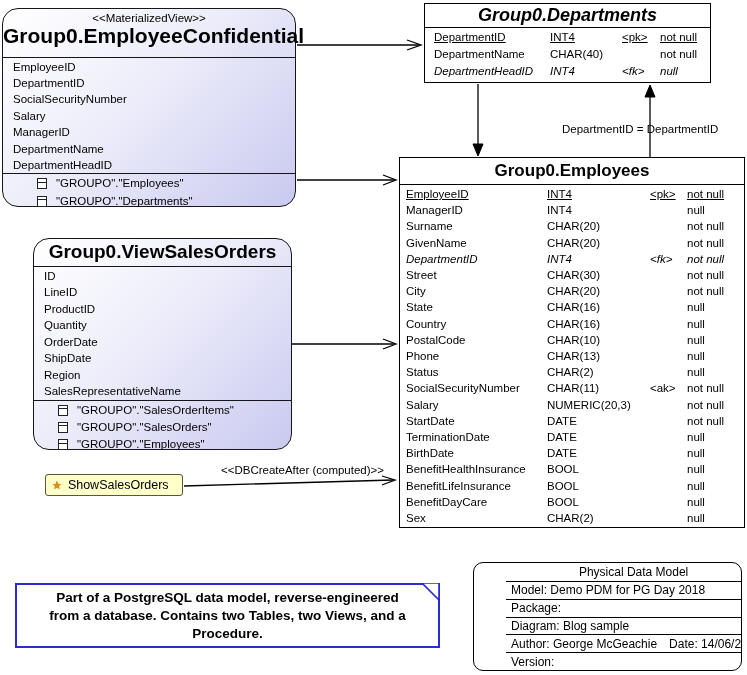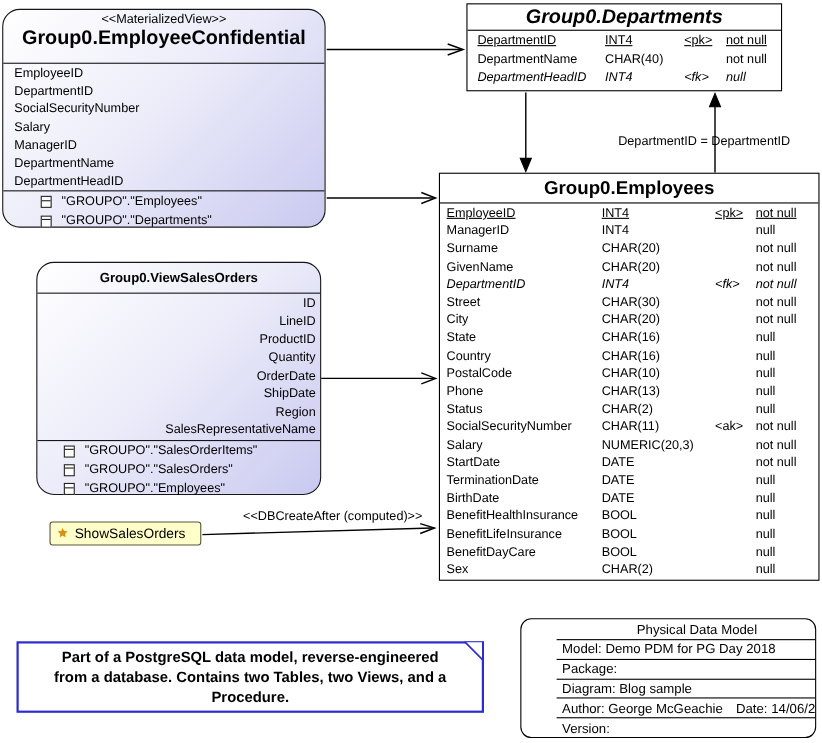--- a/index.html
+++ b/index.html
@@ -5,30 +5,30 @@
   html,body{margin:0;padding:0;background:#fff;}
   .canvas{position:relative;width:747px;height:675px;background:#fff;
           font-family:"Liberation Sans",sans-serif;color:#000;overflow:hidden;}
   .symbol{position:absolute;box-sizing:border-box;}
 
   
   .viewbox{border:1.5px solid #15151a;border-radius:16px;
            background:linear-gradient(135deg,#ffffff 0%,#ededfa 45%,#c9c9f0 100%);}
   .viewbox .hdr{text-align:center;border-bottom:1.4px solid #15151a;}
   .stereotype{font-size:11.5px;padding-top:3px;}
-  .vtitle{font-size:18px;font-weight:bold;}
+  .vtitle{font-size:21px;font-weight:bold;}
   #ec{left:2px;top:8px;width:294px;height:199px;}
   #ec .hdr{height:47.5px;}
   #ec .fields{padding:1px 4px 0 10px;font-size:11.5px;}
   #ec .fields>div{line-height:16.4px;}
   #ec .sources{border-top:1.4px solid #15151a;padding:1px 4px 0 34px;font-size:11.5px;}
   #vso{left:33px;top:238px;width:259px;height:212px;}
   #vso .hdr{height:26.5px;}
-  #vso .vtitle{line-height:26px;font-size:12px;}
-  #vso .fields{padding:1px 4px 0 10px;font-size:11.5px;text-align:right;}
+  #vso .vtitle{line-height:26px;font-size:19px;}
+  #vso .fields{padding:1px 4px 0 10px;font-size:11.5px;}
   #vso .fields>div{line-height:16.5px;}
   #vso .sources{border-top:1.4px solid #15151a;padding:1px 4px 0 24px;font-size:11.5px;}
   .source-row{display:flex;align-items:center;gap:9px;line-height:17.2px;}
   .tbl-icon{width:10px;height:11px;border:1px solid #222;background:#fff;
             box-sizing:border-box;position:relative;flex:0 0 auto;}
   .tbl-icon::before{content:"";position:absolute;left:0;right:0;top:2.5px;border-top:1px solid #222;}
 
   
   .dbtable{border:1.5px solid #000;background:#fff;}
   .dbtable .ttl{font-weight:bold;text-align:center;border-bottom:1.5px solid #000;}

